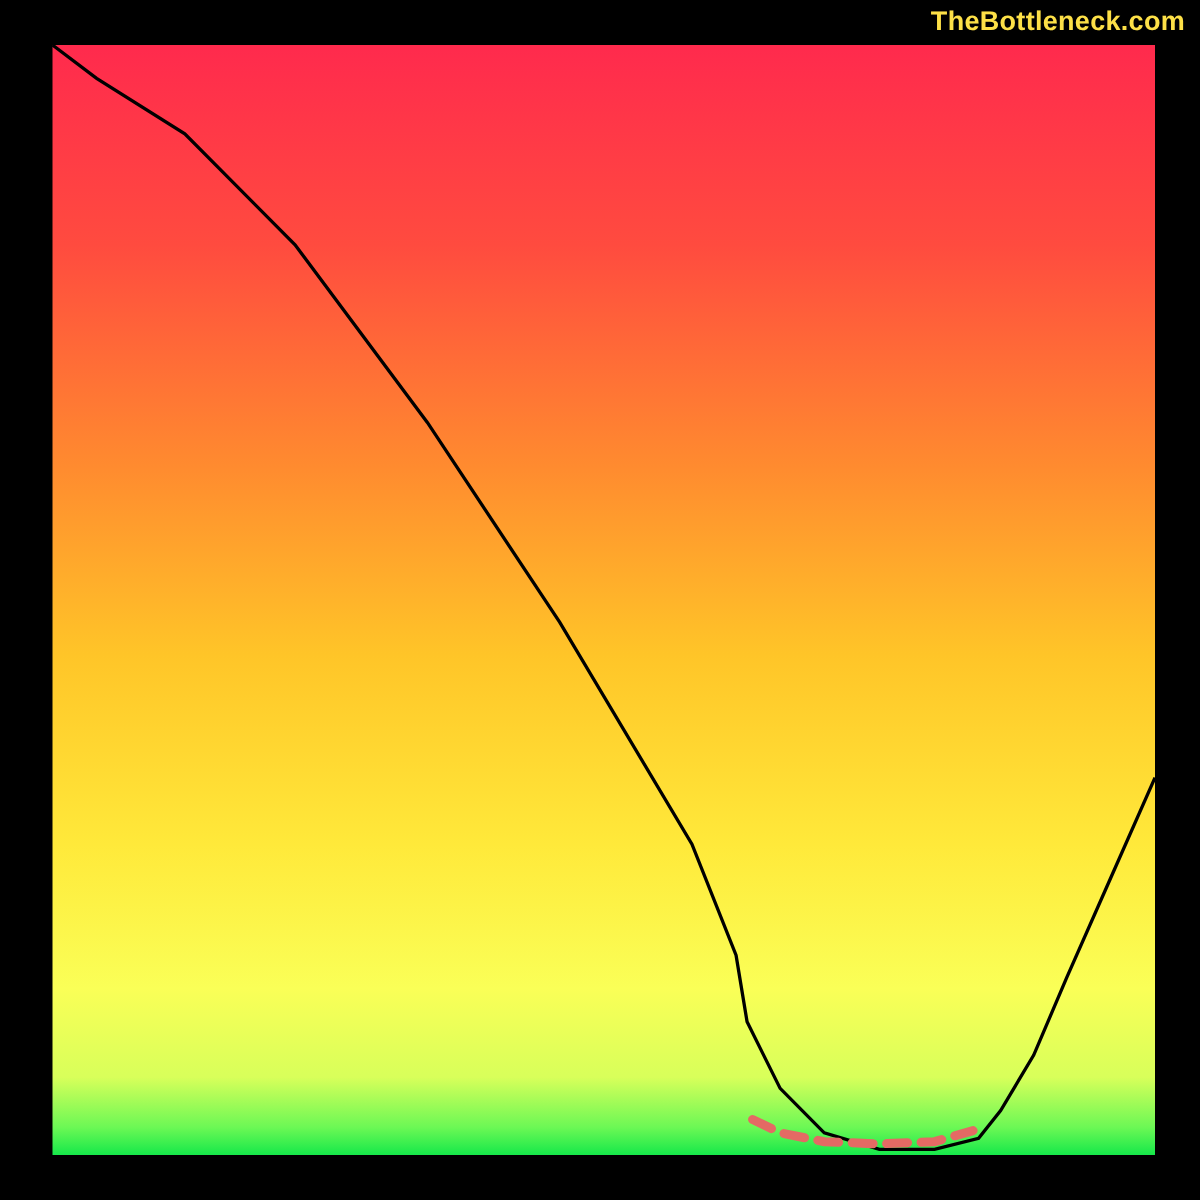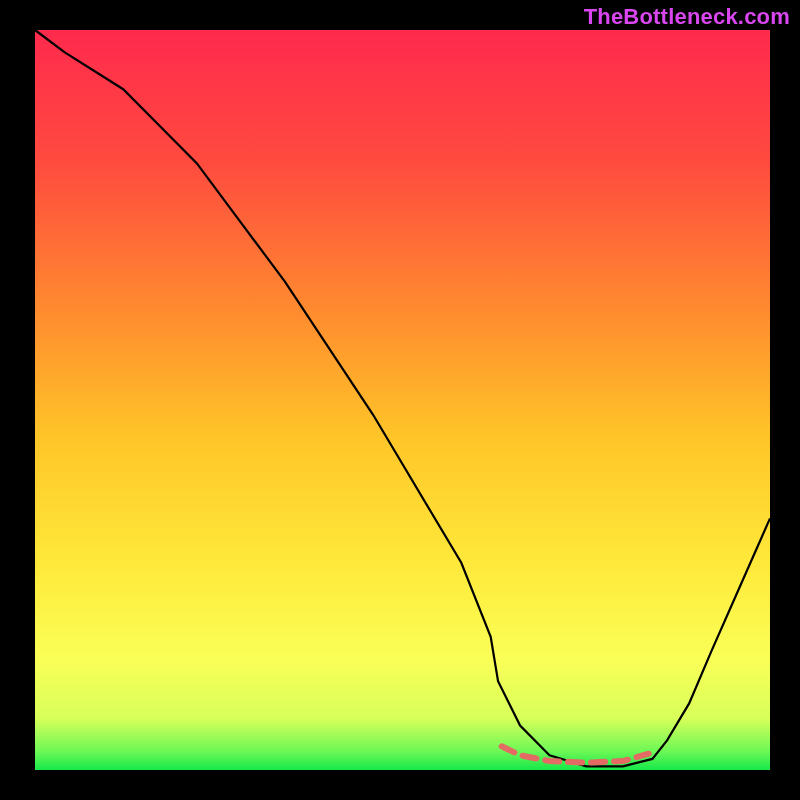--- a/index.html
+++ b/index.html
@@ -14,22 +14,22 @@
   .frame {
     position: relative;
     width: 800px;
     height: 800px;
     background: #000;
   }
   .watermark {
     position: absolute;
     top: 4px;
     right: 10px;
-    color: #d946ef;
-    font-size: 22px;
+    color: #fde047;
+    font-size: 18px;
     font-weight: 600;
     letter-spacing: 0.2px;
     user-select: none;
   }
   svg {
     position: absolute;
     left: 0;
     top: 0;
   }
 </style>

